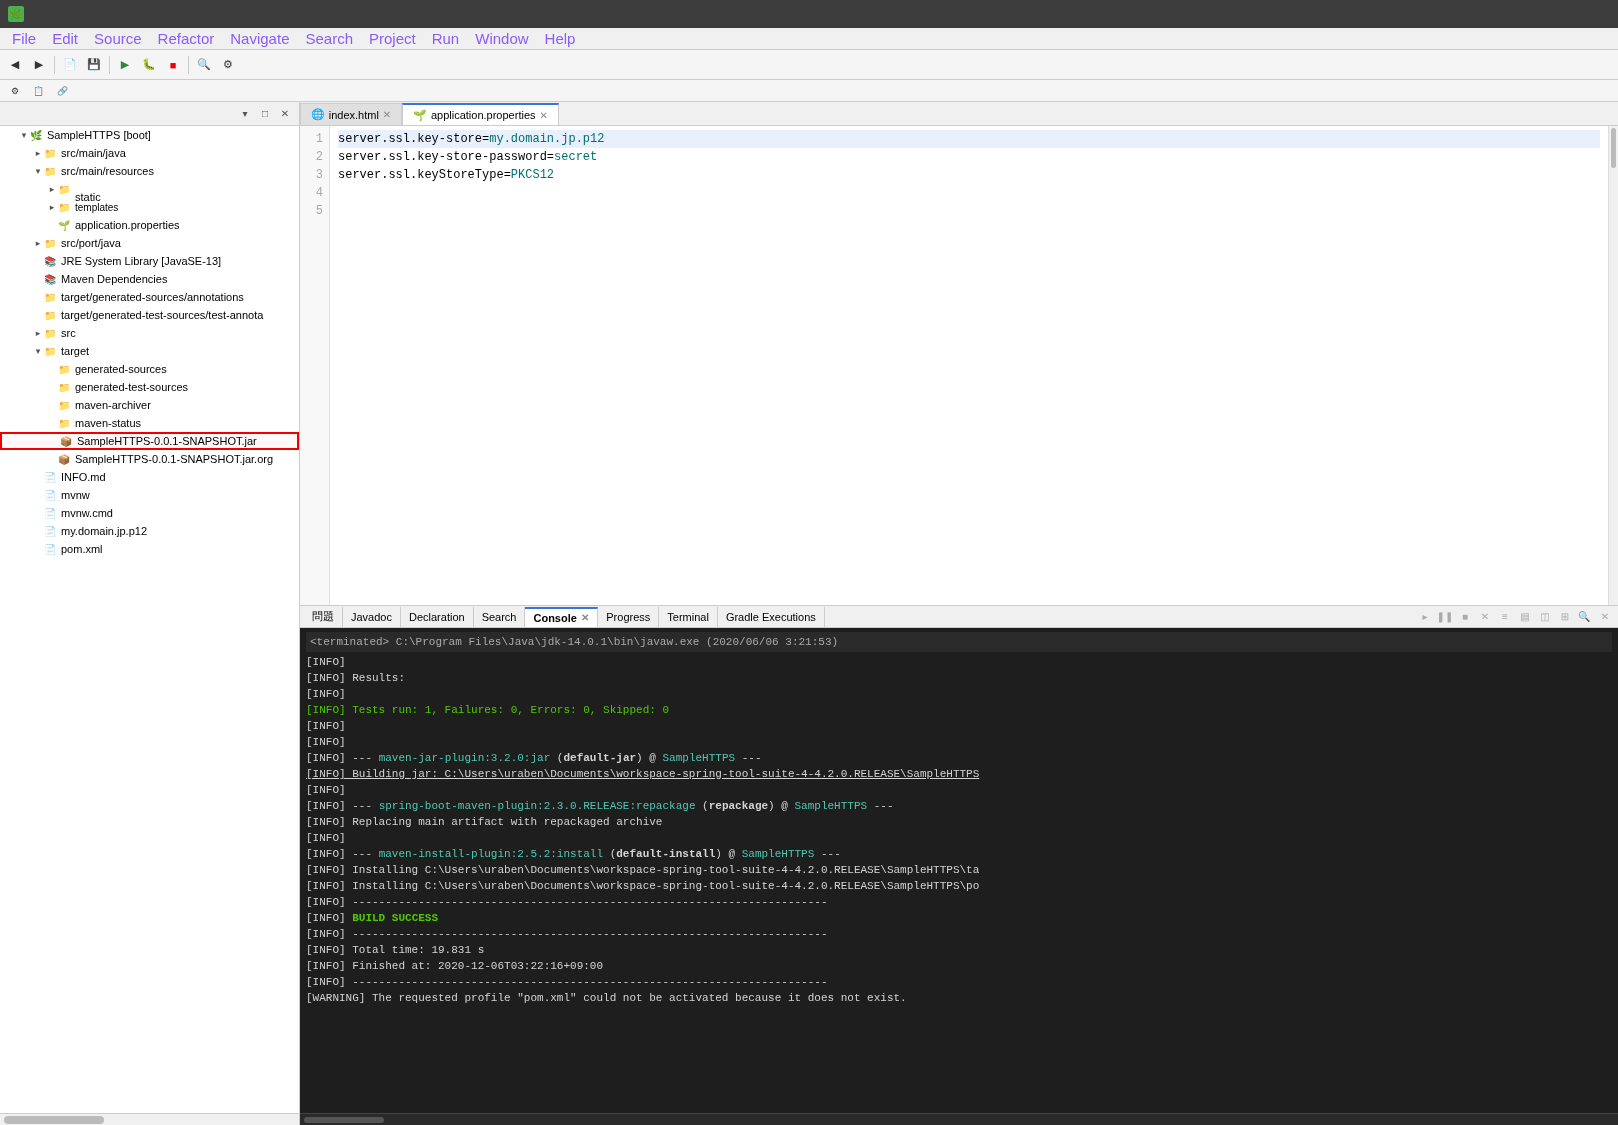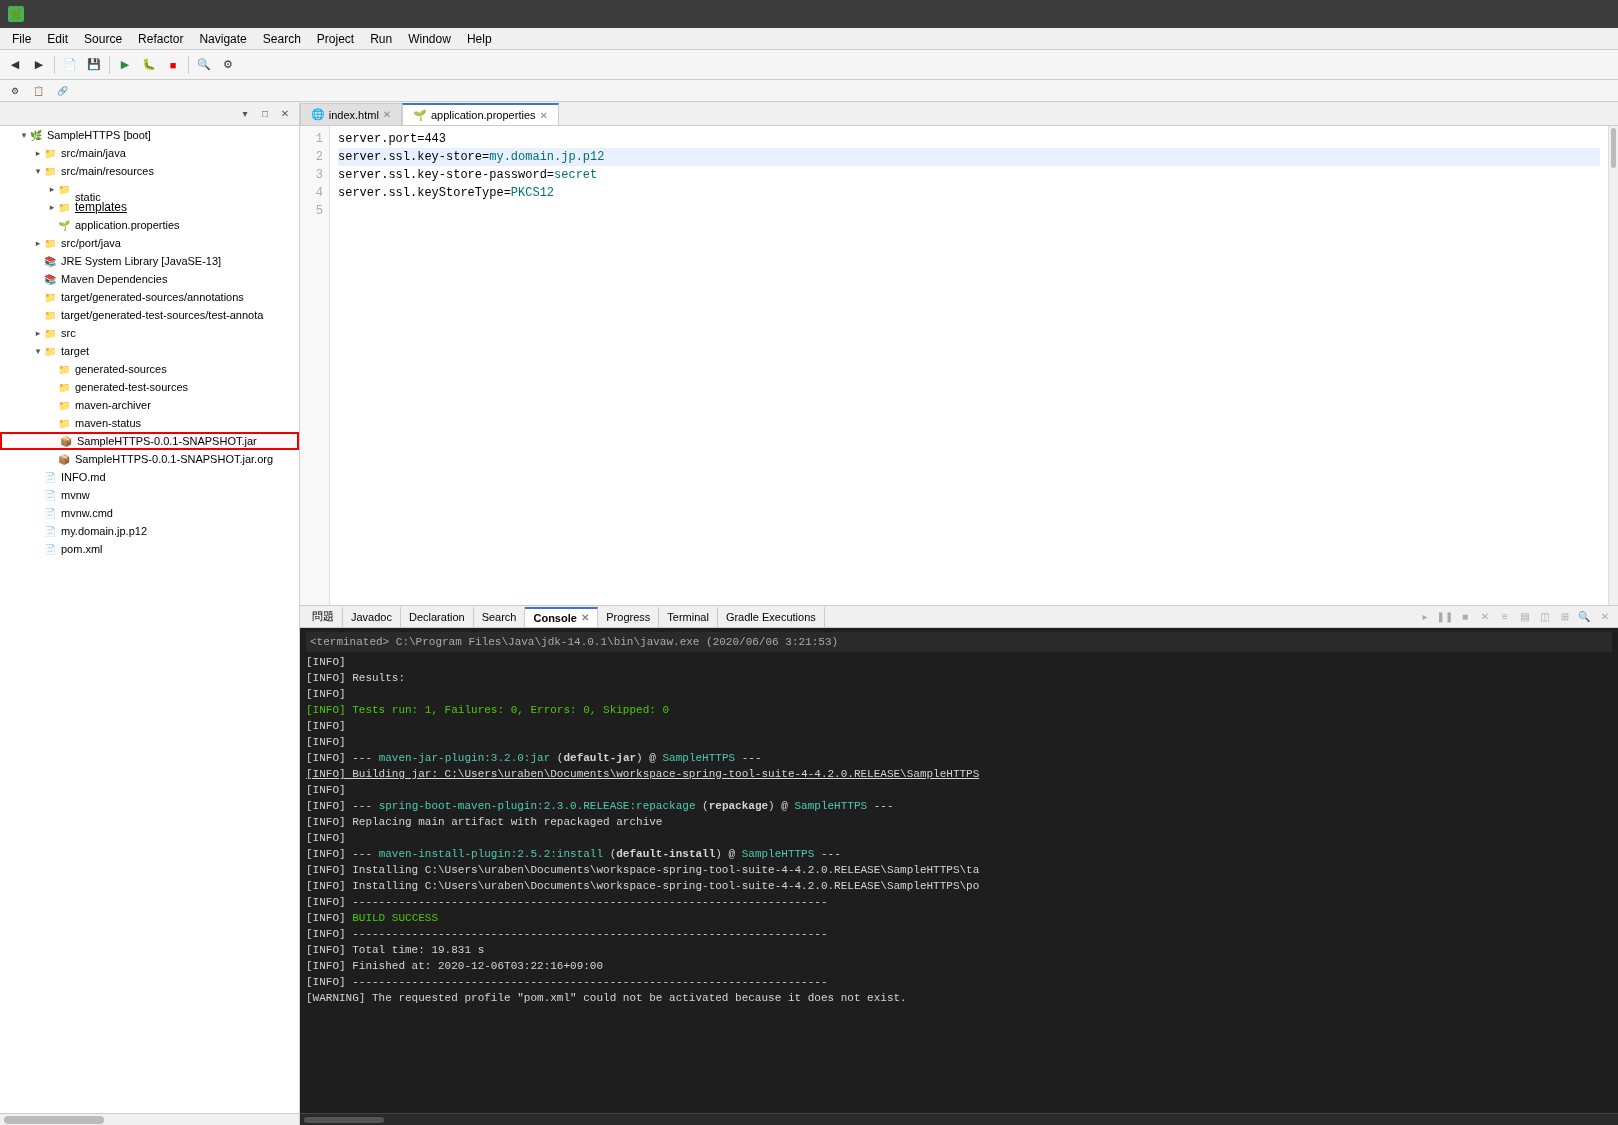--- a/index.html
+++ b/index.html
@@ -62,23 +62,23 @@
     .menu-bar {
       background: #f0f0f0;
       height: 22px;
       display: flex;
       align-items: center;
       padding: 0 4px;
       border-bottom: 1px solid #ccc;
     }
     .menu-item {
       padding: 2px 8px;
-      font-size: 12px;
-      cursor: pointer;
-      color: #000000;
+      font-size: 15px;
+      cursor: pointer;
+      color: #8b5cf6;
     }
 
     
     .toolbar {
       background: #f5f5f5;
       height: 30px;
       display: flex;
       align-items: center;
       padding: 0 4px;
       border-bottom: 1px solid #ccc;
@@ -419,21 +419,21 @@
             <span class="tree-arrow">▸</span>
             <span class="tree-icon" style="color:#e8c44a">📁</span>
             <span style="font-size:11px;margin-top:16px;">static</span>
           </div>
           <div class="tree-item">
             <span style="display:inline-block;width:14px;"></span>
             <span style="display:inline-block;width:14px;"></span>
             <span style="display:inline-block;width:14px;"></span>
             <span class="tree-arrow">▸</span>
             <span class="tree-icon" style="color:#e8c44a">📁</span>
-            <span style="font-size:12px;text-decoration:underline;">templates</span>
+            <span style="font-size:10px;">templates</span>
           </div>
           <div class="tree-item">
             <span style="display:inline-block;width:14px;"></span>
             <span style="display:inline-block;width:14px;"></span>
             <span style="display:inline-block;width:14px;"></span>
             <span style="display:inline-block;width:12px;"></span>
             <span class="tree-icon" style="color:#6cb33e">🌱</span>
             <span style="font-size:11px;">application.properties</span>
           </div>
           <div class="tree-item">
@@ -591,21 +591,20 @@
         </div>
       <div class="editor-area">
         <div class="line-numbers" id="line-numbers">
             <span class="line-number">1</span>
             <span class="line-number">2</span>
             <span class="line-number">3</span>
             <span class="line-number">4</span>
             <span class="line-number">5</span>
           </div>
         <div class="code-content" id="code-content">
-            <div class="code-line"><span style="color:#000">server.port</span>=<span><span style="color:#000">443</span></span></div>
             <div class="code-line selected-line"><span style="color:#000">server.ssl.key-store</span>=<span><span style="color:#007070">my.domain.jp.p12</span></span></div>
             <div class="code-line"><span style="color:#000">server.ssl.key-store-password</span>=<span><span style="color:#007070">secret</span></span></div>
             <div class="code-line"><span style="color:#000">server.ssl.keyStoreType</span>=<span><span style="color:#007070">PKCS12</span></span></div>
             <div class="code-line"></div>
           </div>
 
         <div style="width:10px; background:#f0f0f0; border-left:1px solid #ddd;">
           <div style="height:40px; background:#bbb; border-radius:4px; margin:2px;"></div>
         </div>
       </div>
@@ -663,21 +662,21 @@
             <div class="console-line"><span style="color:#d4d4d4">[INFO] --- </span><span style="color:#4EC9B0">maven-jar-plugin:3.2.0:jar</span><span style="color:#d4d4d4"> (</span><span style="color:#d4d4d4;font-weight:bold">default-jar</span><span style="color:#d4d4d4">) @ </span><span style="color:#4EC9B0">SampleHTTPS</span><span style="color:#d4d4d4"> ---</span></div>
             <div class="console-line" style="color: rgb(212, 212, 212); text-decoration: underline;">[INFO] Building jar: C:\Users\uraben\Documents\workspace-spring-tool-suite-4-4.2.0.RELEASE\SampleHTTPS</div>
             <div class="console-line" style="color: rgb(212, 212, 212);">[INFO]</div>
             <div class="console-line"><span style="color:#d4d4d4">[INFO] --- </span><span style="color:#4EC9B0">spring-boot-maven-plugin:2.3.0.RELEASE:repackage</span><span style="color:#d4d4d4"> (</span><span style="color:#d4d4d4;font-weight:bold">repackage</span><span style="color:#d4d4d4">) @ </span><span style="color:#4EC9B0">SampleHTTPS</span><span style="color:#d4d4d4"> ---</span></div>
             <div class="console-line" style="color: rgb(212, 212, 212);">[INFO] Replacing main artifact with repackaged archive</div>
             <div class="console-line" style="color: rgb(212, 212, 212);">[INFO]</div>
             <div class="console-line"><span style="color:#d4d4d4">[INFO] --- </span><span style="color:#4EC9B0">maven-install-plugin:2.5.2:install</span><span style="color:#d4d4d4"> (</span><span style="color:#d4d4d4;font-weight:bold">default-install</span><span style="color:#d4d4d4">) @ </span><span style="color:#4EC9B0">SampleHTTPS</span><span style="color:#d4d4d4"> ---</span></div>
             <div class="console-line" style="color: rgb(212, 212, 212);">[INFO] Installing C:\Users\uraben\Documents\workspace-spring-tool-suite-4-4.2.0.RELEASE\SampleHTTPS\ta</div>
             <div class="console-line" style="color: rgb(212, 212, 212);">[INFO] Installing C:\Users\uraben\Documents\workspace-spring-tool-suite-4-4.2.0.RELEASE\SampleHTTPS\po</div>
             <div class="console-line" style="color: rgb(212, 212, 212);">[INFO] ------------------------------------------------------------------------</div>
-            <div class="console-line"><span style="color:#d4d4d4">[INFO] </span><span style="color:#4EC900;font-weight:normal">BUILD SUCCESS</span></div>
+            <div class="console-line"><span style="color:#d4d4d4">[INFO] </span><span style="color:#4EC900;font-weight:bold">BUILD SUCCESS</span></div>
             <div class="console-line" style="color: rgb(212, 212, 212);">[INFO] ------------------------------------------------------------------------</div>
             <div class="console-line" style="color: rgb(212, 212, 212);">[INFO] Total time:  19.831 s</div>
             <div class="console-line" style="color: rgb(212, 212, 212);">[INFO] Finished at: 2020-12-06T03:22:16+09:00</div>
             <div class="console-line" style="color: rgb(212, 212, 212);">[INFO] ------------------------------------------------------------------------</div>
             <div class="console-line" style="color: rgb(212, 212, 212);">[WARNING] The requested profile "pom.xml" could not be activated because it does not exist.</div>
           </div>
 
         <div style="height:12px; background:#2a2a2a; border-top:1px solid #444; display:flex; align-items:center;">
           <div style="width:80px; height:6px; background:#555; border-radius:3px; margin-left:4px;"></div>
         </div>

